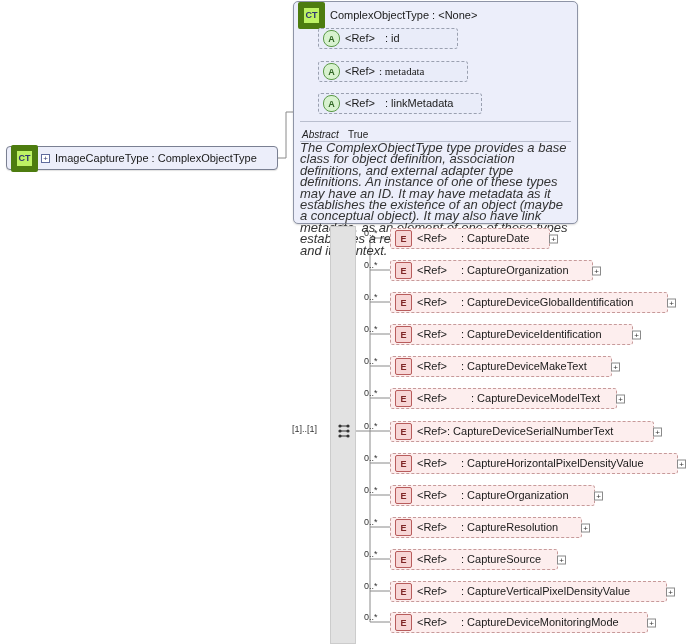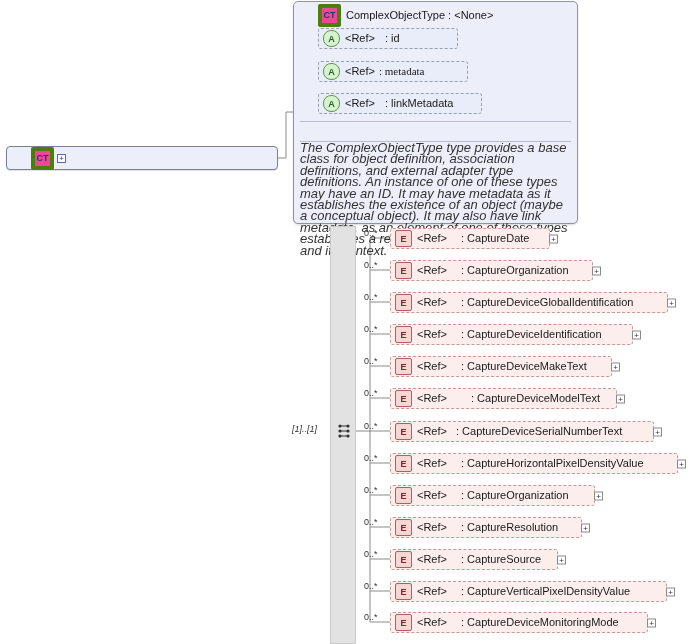--- a/index.html
+++ b/index.html
@@ -46,24 +46,23 @@
     align-items: center;
     justify-content: center;
     width: 15px; height: 15px;
     border-radius: 2px;
     font-size: 9px;
     font-weight: bold;
     margin-right: 5px;
     flex: 0 0 auto;
   }
   .badge-ct {
-    background: #ec4899;
-    border: 4px solid #4d7c0f;
+    background: #bef264;
+    border: 6px solid #4d7c0f;
     color: #2c3570;
-    margin-left: 20px;
   }
   .badge-a {
     background: #d8f2cf;
     border: 1px solid #5c9a49;
     color: #2f6524;
     border-radius: 8px;
     width: 15px;
   }
   .badge-e {
     background: #f7d6d6;
@@ -157,21 +156,20 @@
   }
 
   .occurs {
     position: absolute;
     font-size: 9px;
     color: #333;
   }
   .cardinality {
     position: absolute;
     font-size: 9px;
-    font-style: italic;
     color: #333;
   }
 
   
   .seq-bar {
     position: absolute;
     left: 330px; top: 226px;
     width: 26px; height: 418px;
     background: #e2e2e2;
     border: 1px solid #cccccc;
@@ -215,29 +213,34 @@
       <path d="M370 527 L390 527"></path>
       <path d="M370 559 L390 559"></path>
       <path d="M370 591 L390 591"></path>
       <path d="M370 622 L390 622"></path>
     </g>
   </svg>
 
   <div class="node root-node" style="left:6px; top:146px; width:272px;">
     <span class="badge badge-ct">CT</span>
     <span class="ct-plus">+</span>
+    <span class="lbl">ImageCaptureType : ComplexObjectType</span>
   </div>
 
   <div class="panel">
     <div class="panel-header">
       <span class="badge badge-ct">CT</span>
       <span class="title">ComplexObjectType : &lt;None&gt;</span>
     </div>
     <div class="panel-divider" style="top:119px;"></div>
     <div class="panel-divider" style="top:139px;"></div>
+    <div class="abstract-row">
+      <span class="k">Abstract</span>
+      <span class="v">True</span>
+    </div>
   </div>
 
   <div class="doc-text">The ComplexObjectType type provides a base class for object definition, association definitions, and external adapter type definitions. An instance of one of these types may have an ID. It may have metadata as it establishes the existence of an object (maybe a conceptual object). It may also have link metadata, as an element of one of these types establishes a relationship between its value and its context.</div>
 
   <div class="node attr-node" style="left:318px; top:28px; width:140px;">
     <span class="badge badge-a">A</span>
     <span class="lbl">&lt;Ref&gt;</span>
     <span class="lbl" style="margin-left:10px;">: id</span>
   </div>
 
@@ -316,21 +319,21 @@
     <span class="badge badge-e">E</span>
     <span class="lbl">&lt;Ref&gt;</span>
     <span class="lbl" style="margin-left:24px;">: CaptureDeviceModelText</span>
     <span class="plus">+</span>
   </div>
 
   <div class="occurs" style="left:364px; top:421px;">0..*</div>
   <div class="node el-node" style="left:390px; top:421px; width:264px;">
     <span class="badge badge-e">E</span>
     <span class="lbl">&lt;Ref&gt;</span>
-    <span class="lbl" style="margin-left:9px;">: CaptureDeviceSerialNumberText</span>
+    <span class="lbl" style="margin-left:0;">: CaptureDeviceSerialNumberText</span>
     <span class="plus">+</span>
   </div>
 
   <div class="occurs" style="left:364px; top:453px;">0..*</div>
   <div class="node el-node" style="left:390px; top:453px; width:288px;">
     <span class="badge badge-e">E</span>
     <span class="lbl">&lt;Ref&gt;</span>
     <span class="lbl" style="margin-left:14px;">: CaptureHorizontalPixelDensityValue</span>
     <span class="plus">+</span>
   </div>

